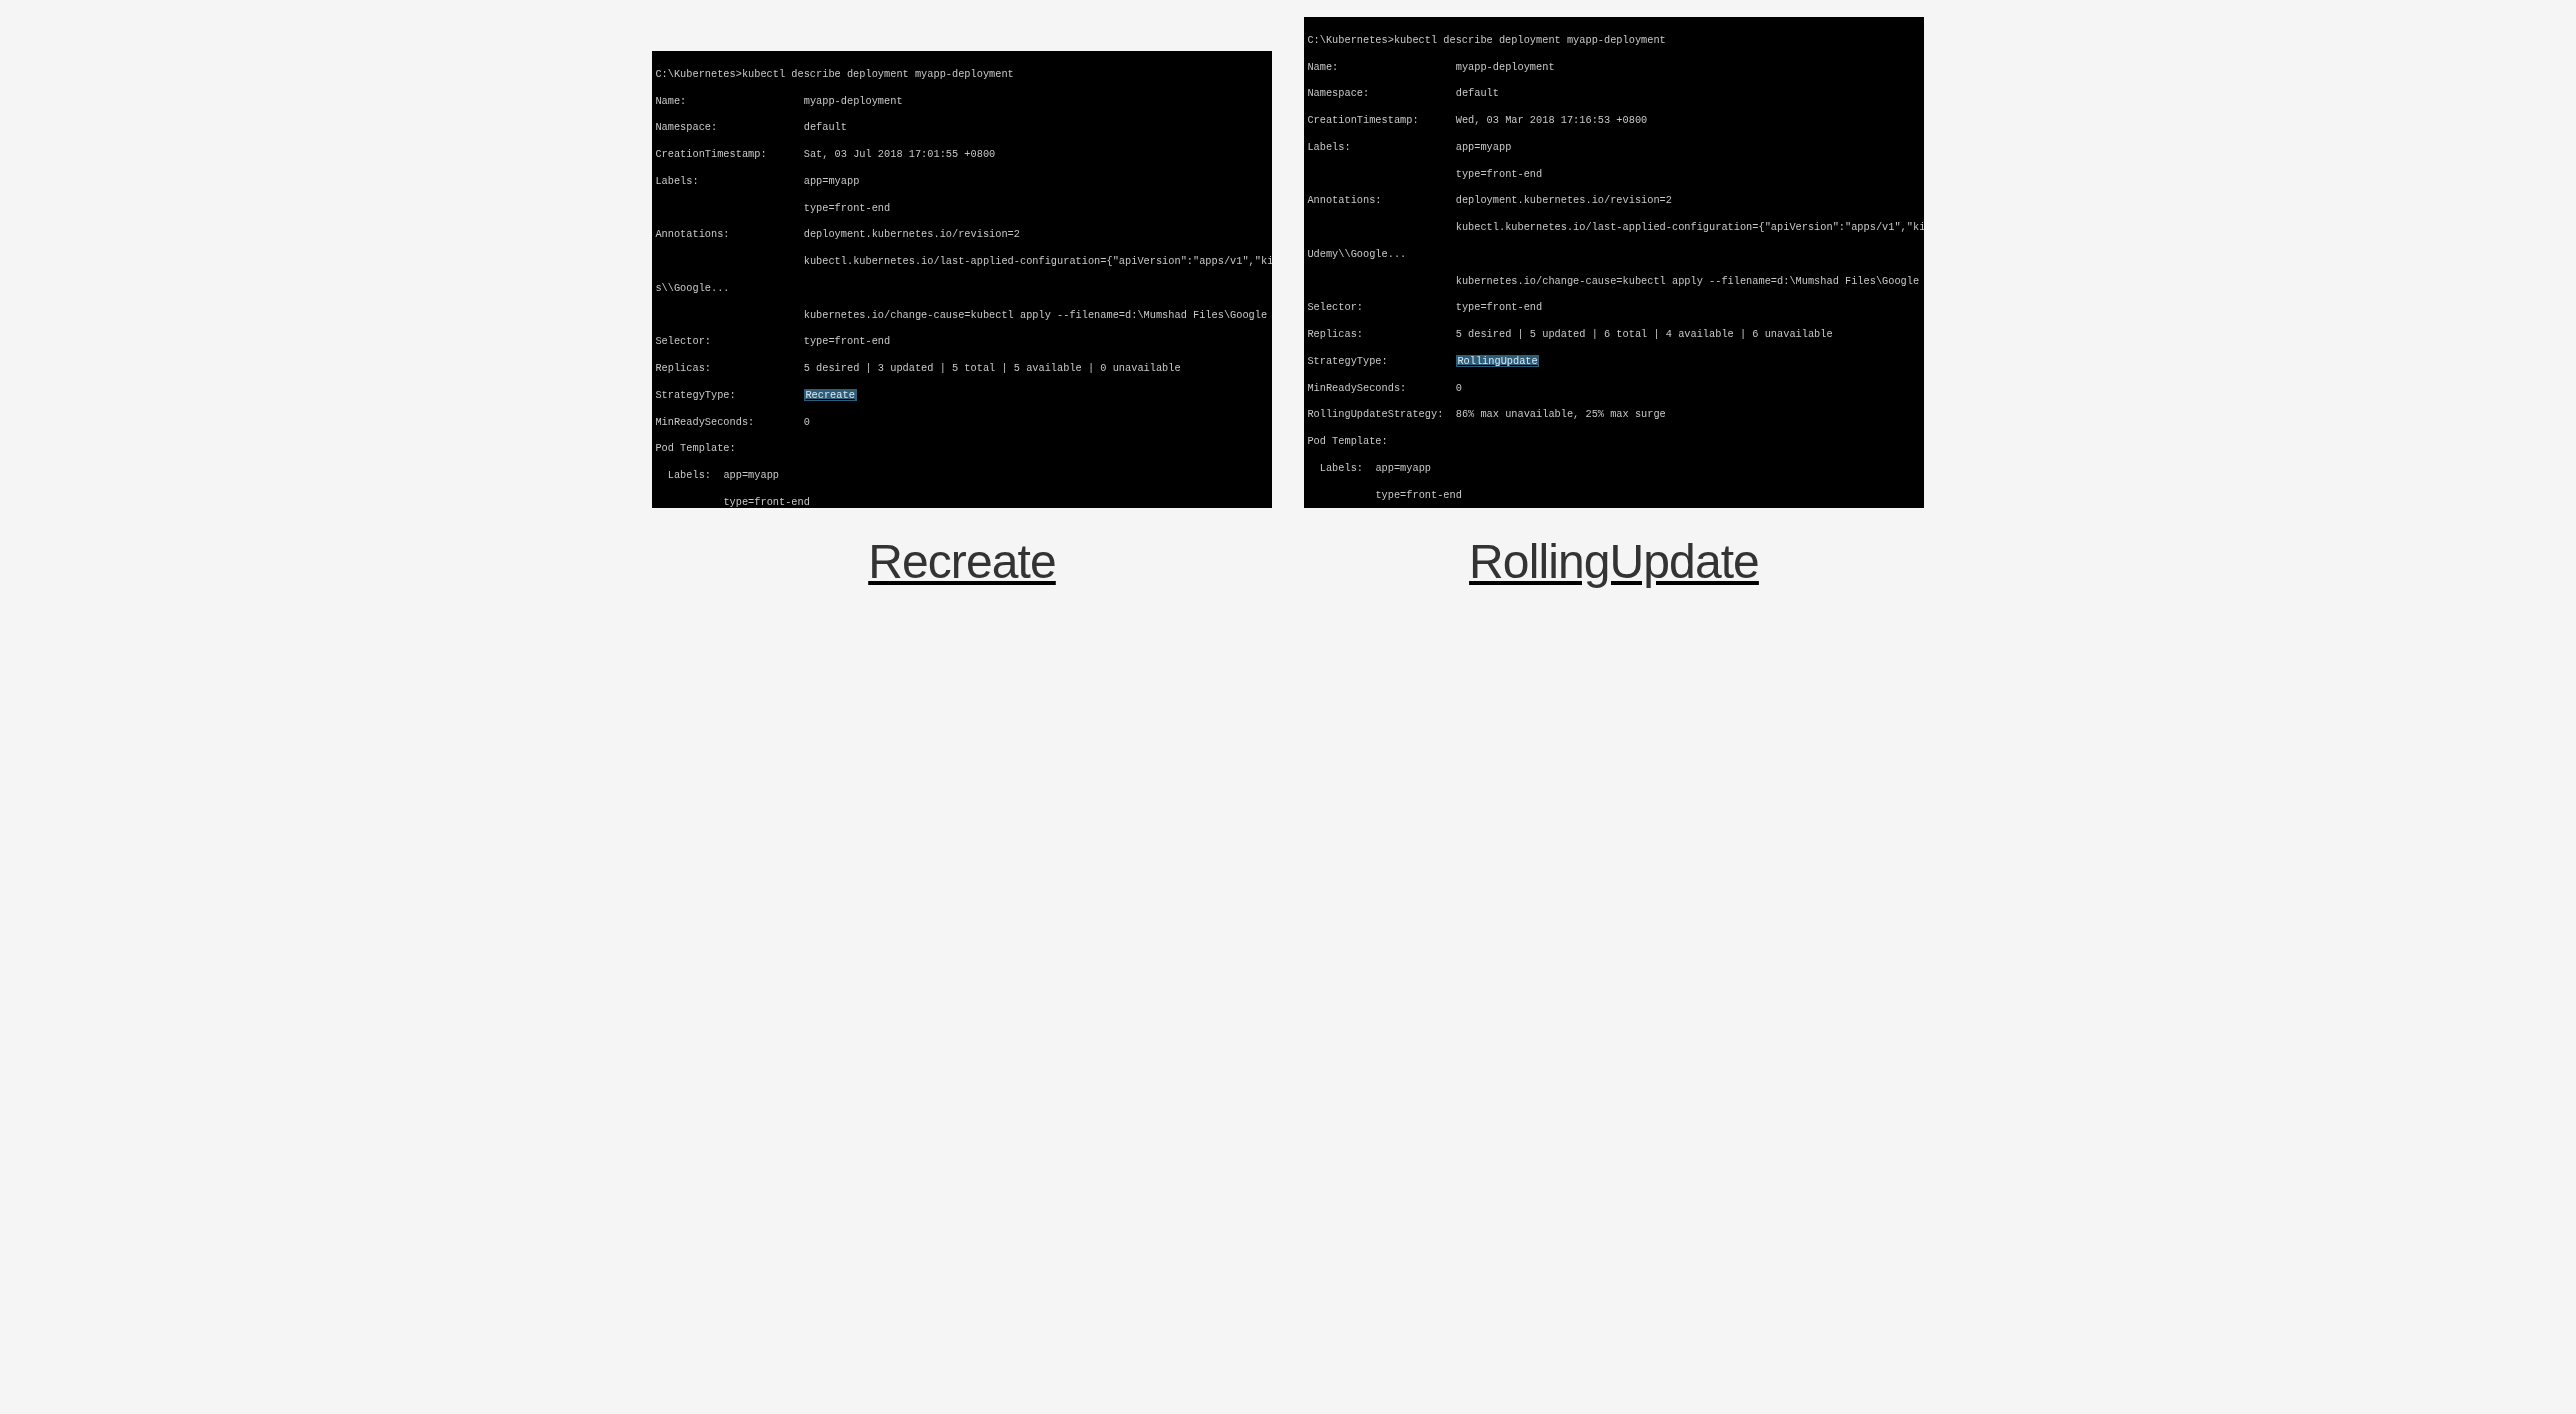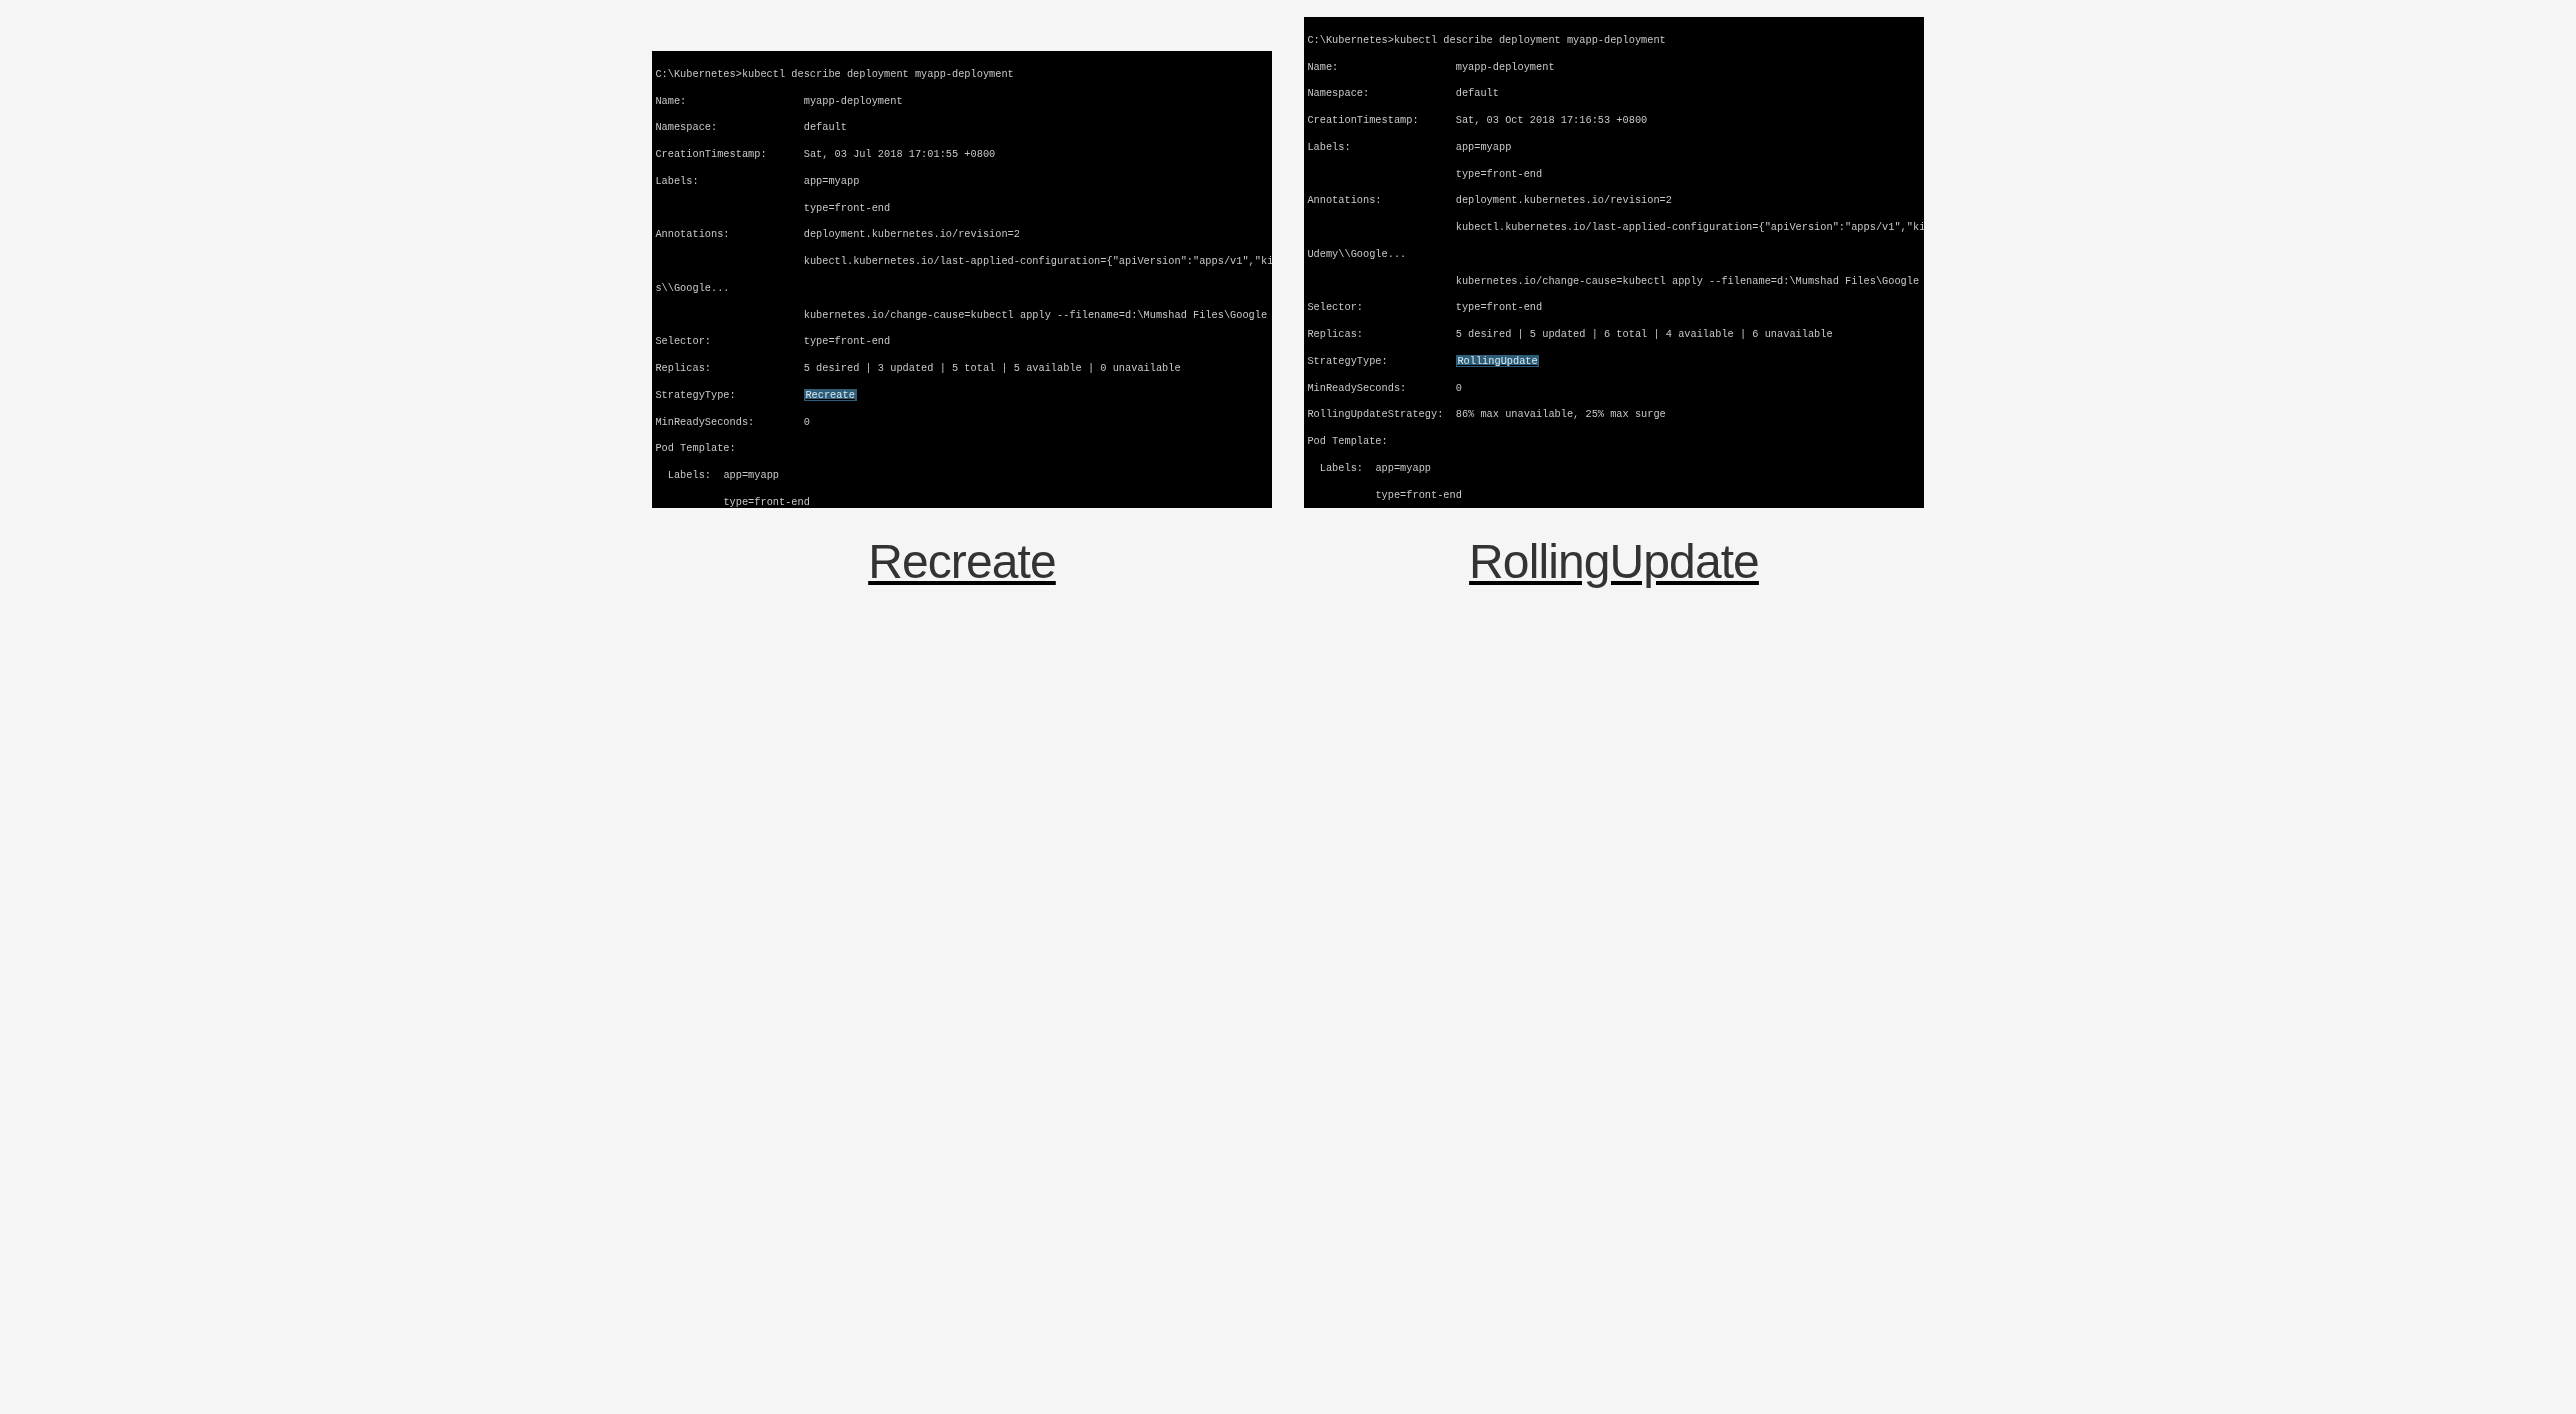--- a/index.html
+++ b/index.html
@@ -89,21 +89,21 @@
 
     </div>
     <div class="caption">Recreate</div>
   </div>
 
   <div class="panel">
     <div class="terminal right">
 <span class="line">C:\Kubernetes&gt;kubectl describe deployment myapp-deployment</span>
 <span class="line">Name:                   <span>myapp-deployment</span></span>
 <span class="line">Namespace:              <span>default</span></span>
-<span class="line">CreationTimestamp:      <span>Sat, 03 Oct 2018 17:16:53 +0800</span></span>
+<span class="line">CreationTimestamp:      <span>Wed, 03 Mar 2018 17:16:53 +0800</span></span>
 <span class="line">Labels:                 <span>app=myapp</span></span>
 <span class="line">                        <span>type=front-end</span></span>
 <span class="line">Annotations:            <span>deployment.kubernetes.io/revision=2</span></span>
 <span class="line">                        <span>kubectl.kubernetes.io/last-applied-configuration={"apiVersion":"apps/v1","kind":"Deployment","metadat</span></span>
 <span class="line"><span>Udemy\\Google...</span></span>
 <span class="line">                        <span>kubernetes.io/change-cause=kubectl apply --filename=d:\Mumshad Files\Google Drive\Udemy\Kubernetes\Dem</span></span>
 <span class="line">Selector:               <span>type=front-end</span></span>
 <span class="line">Replicas:               <span>5 desired | 5 updated | 6 total | 4 available | 6 unavailable</span></span>
 <span class="line">StrategyType:           <span class="highlight-strategy">RollingUpdate</span></span>
 <span class="line">MinReadySeconds:        <span>0</span></span>

